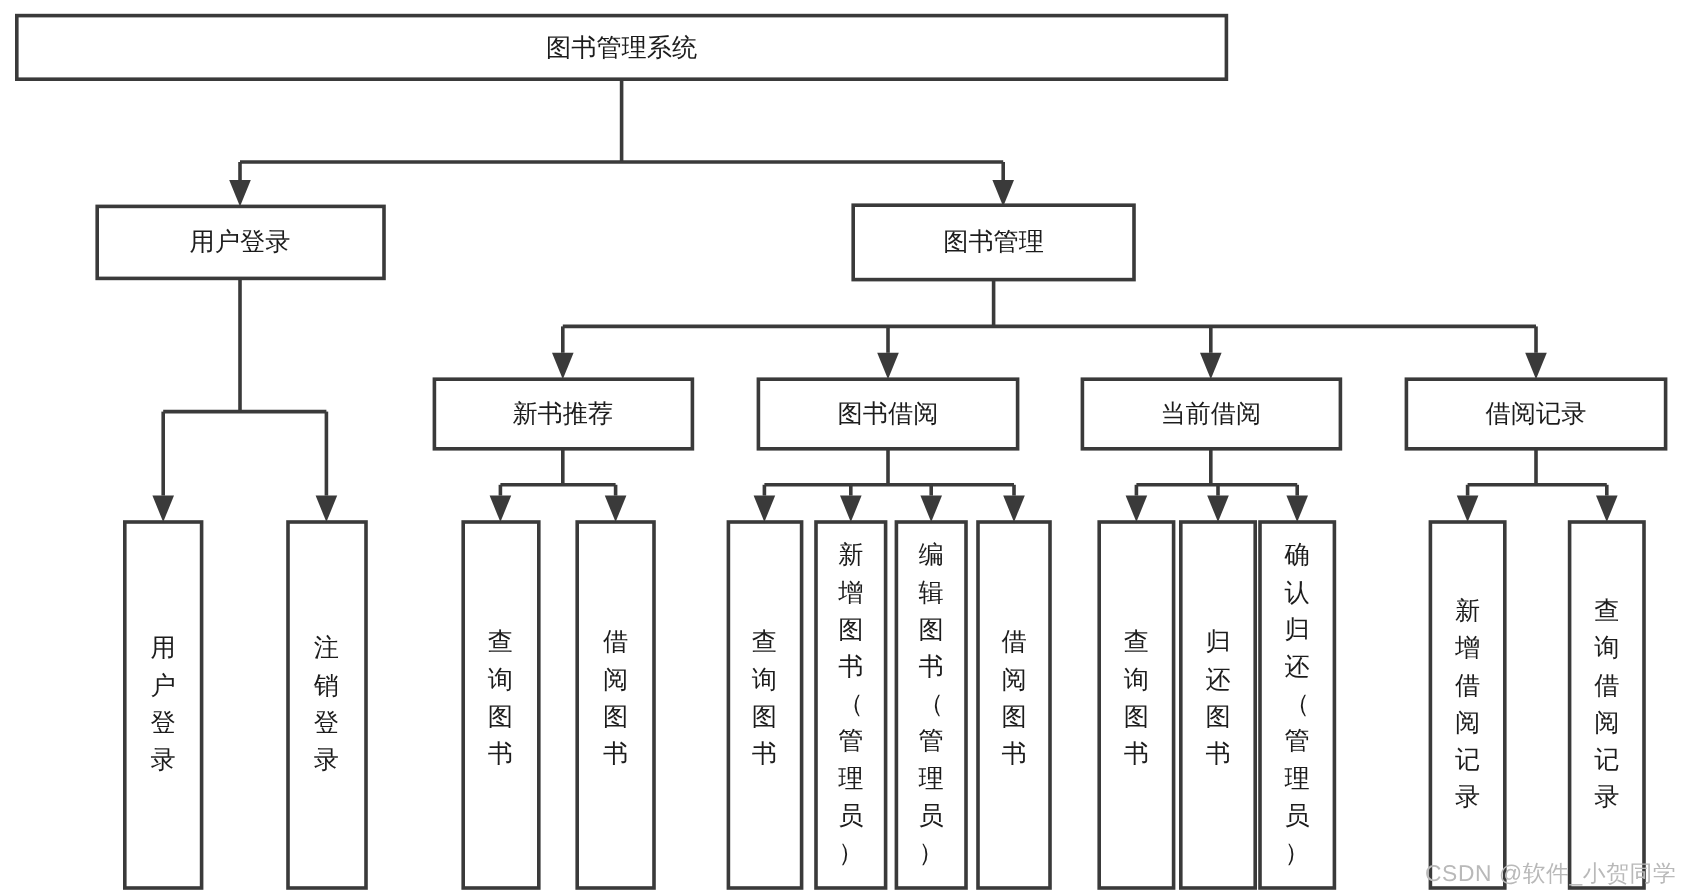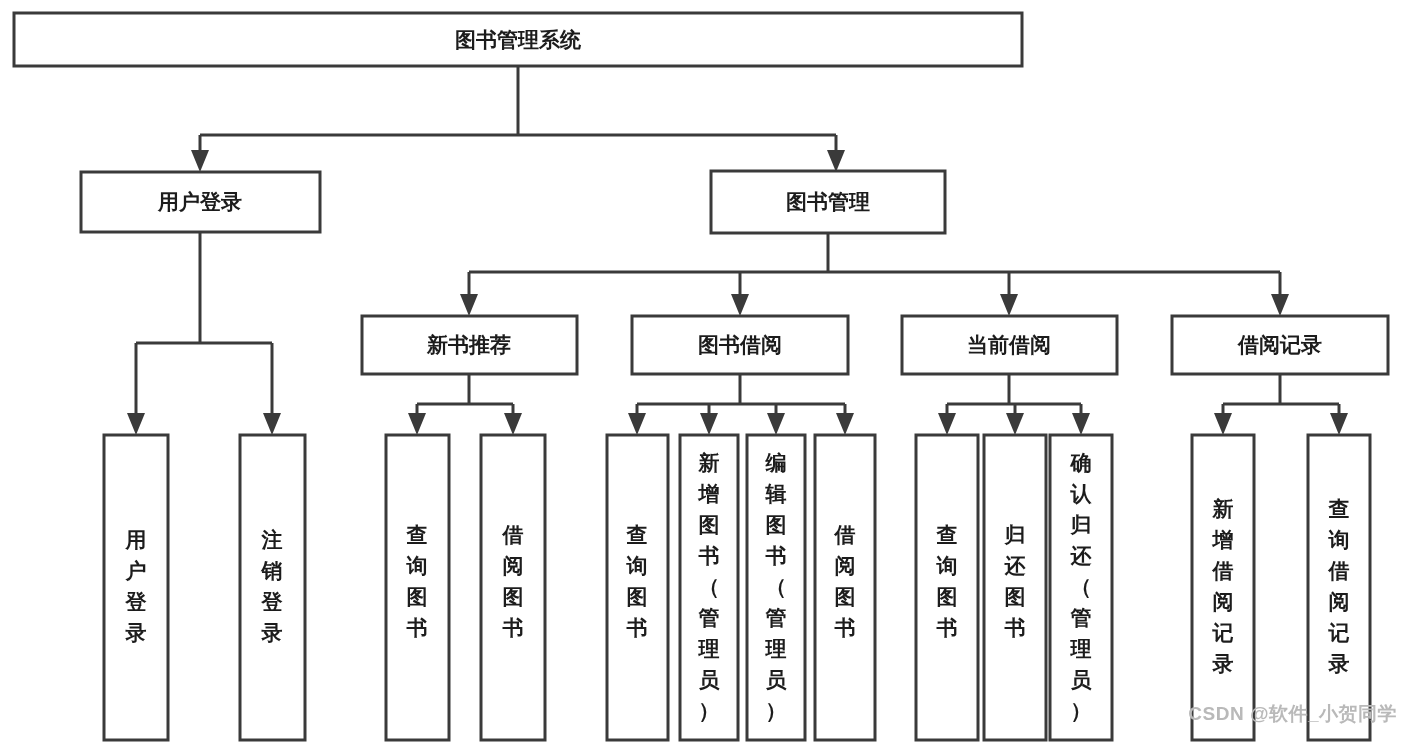--- a/index.html
+++ b/index.html
@@ -11,21 +11,20 @@
     width: 1405px;
     height: 747px;
     font-family: "Liberation Sans", "DejaVu Sans", sans-serif;
     overflow: hidden;
     position: relative;
   }
   #diagram-root {
     position: relative;
     width: 1405px;
     height: 747px;
-    font-weight: bold;
   }
   svg.diagram {
     position: absolute;
     top: 0;
     left: 0;
     width: 1405px;
     height: 747px;
     display: block;
   }
   .node-box {
@@ -52,21 +51,21 @@
   }
   .node-label-v {
     font-family: "Liberation Sans", "DejaVu Sans", sans-serif;
     font-size: 21px;
     fill: #1c1c1c;
     text-anchor: middle;
   }
   .watermark {
     position: absolute;
     right: 8px;
-    bottom: 20px;
+    bottom: 6px;
     font-family: "Liberation Sans", "DejaVu Sans", sans-serif;
     font-size: 19px;
     color: #b9b9b9;
     white-space: nowrap;
     letter-spacing: 0.5px;
     pointer-events: none;
   }
 </style>
 </head>
 <body>

